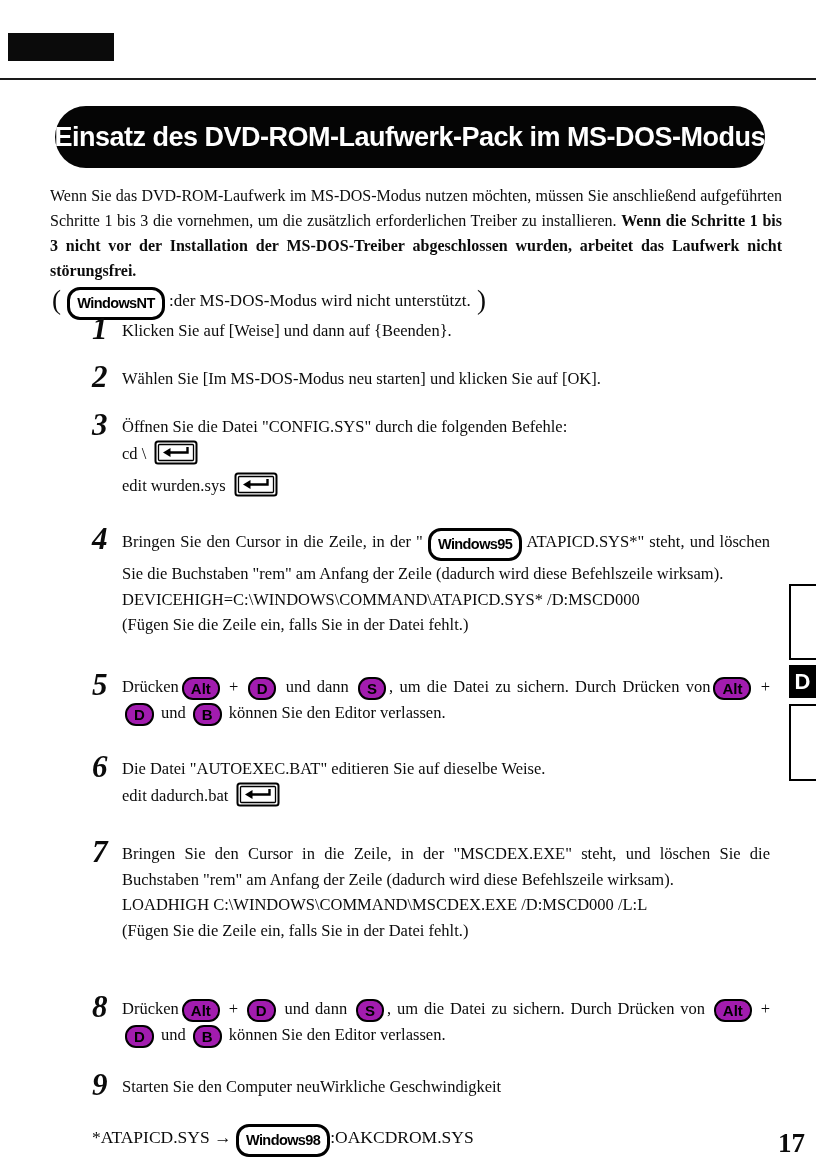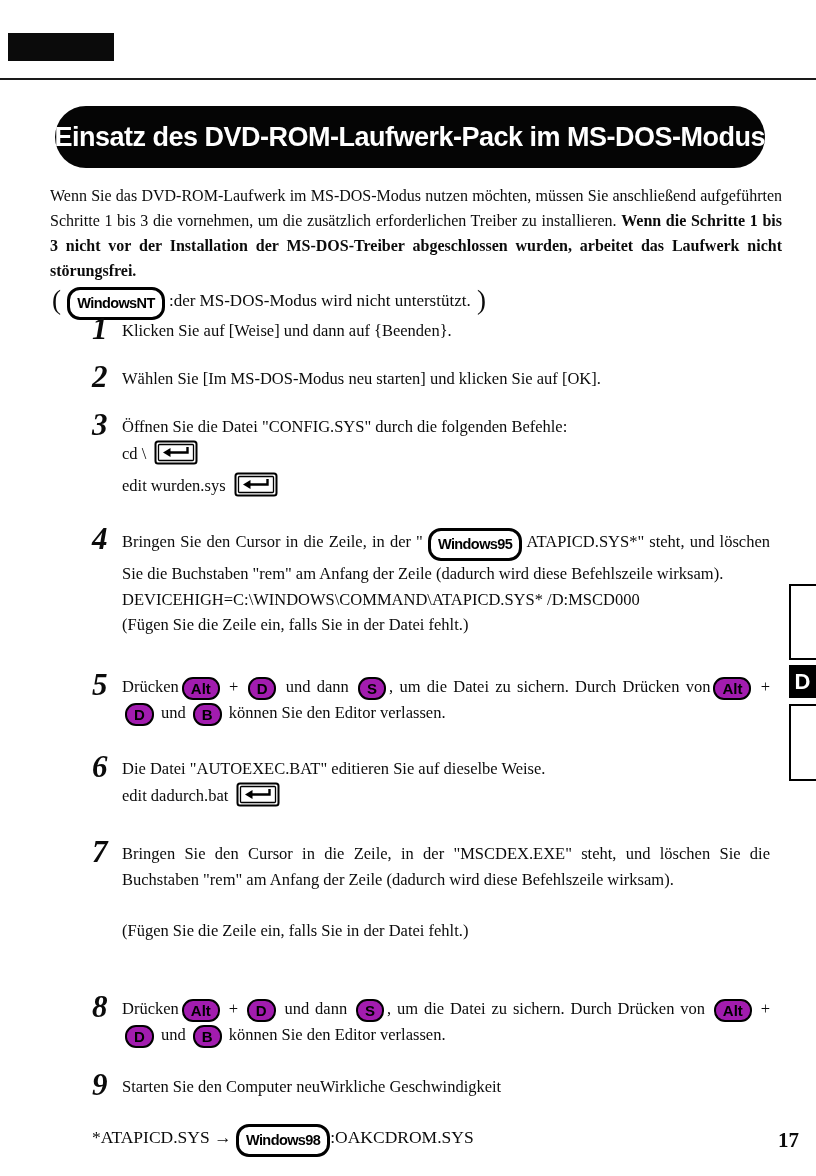--- a/index.html
+++ b/index.html
@@ -37,21 +37,21 @@
   .enterkey{display:inline-block;vertical-align:-6px;margin-left:4px;}
   .step{position:absolute;left:92px;width:678px;}
   .step .num{
     position:absolute;left:0;top:-7px;
     font-family:"Liberation Serif", serif;font-style:italic;font-weight:bold;font-size:31px;
   }
   .step .body{margin-left:30px;font-size:16.5px;line-height:25.5px;text-align:justify;}
   .s1{top:318px}.s2{top:366px}.s3{top:414px}.s4{top:528px}.s5{top:674px}
   .s6{top:756px}.s7{top:841px}.s8{top:996px}.s9{top:1074px}
   #footnote{left:92px;top:1122px;width:680px;font-size:17.5px;line-height:30px;}
-  #page-number{left:778px;top:1128px;font-size:21px;font-weight:bold;}
+  #page-number{left:778px;top:1128px;font-size:27px;font-weight:bold;}
   .edgebox{right:0;width:25px;border:2px solid #000;border-right:none;background:#fff;}
   #edge-box-top{top:584px;height:72px;}
   #edge-box-bottom{top:704px;height:73px;}
   #side-tab-d{
     right:0;top:665px;width:27px;height:33px;background:#000;
     display:flex;align-items:center;justify-content:center;
     color:#fff;font-family:"Liberation Sans", sans-serif;font-weight:bold;font-size:22px;
   }
 </style>
 </head>
@@ -108,21 +108,21 @@
       <span class="num">6</span>
       <div class="body"><span>Die Datei "AUTOEXEC.BAT" editieren Sie auf dieselbe Weise.</span><br><span>edit dadurch.bat </span><span class="enterkey"><svg width="44" height="25" viewBox="0 0 44 25">
             <rect x="1.5" y="1.5" width="41" height="22" rx="2.5" fill="none" stroke="#000" stroke-width="2"></rect>
             <rect x="4.5" y="4.5" width="35" height="16" rx="1" fill="none" stroke="#000" stroke-width="1.3"></rect>
             <path d="M33.5 7 v5.5 H15" fill="none" stroke="#000" stroke-width="2.4"></path>
             <path d="M16.5 8 L9 12.5 L16.5 17 Z" fill="#000"></path>
           </svg></span></div>
     </div>
     <div class="step s7">
       <span class="num">7</span>
-      <div class="body"><span>Bringen Sie den Cursor in die Zeile, in der "MSCDEX.EXE" steht, und löschen Sie die Buchstaben "rem" am Anfang der Zeile (dadurch wird diese Befehlszeile wirksam).</span><br><br><span>(Fügen Sie die Zeile ein, falls Sie in der Datei fehlt.)</span></div>
+      <div class="body"><span>Bringen Sie den Cursor in die Zeile, in der "MSCDEX.EXE" steht, und löschen Sie die Buchstaben "rem" am Anfang der Zeile (dadurch wird diese Befehlszeile wirksam).</span><br><span>LOADHIGH  C:\WINDOWS\COMMAND\MSCDEX.EXE /D:MSCD000 /L:L</span><br><span>(Fügen Sie die Zeile ein, falls Sie in der Datei fehlt.)</span></div>
     </div>
     <div class="step s8">
       <span class="num">8</span>
       <div class="body"><span>Drücken</span><span class="key">Alt</span><span> + </span><span class="key">D</span><span> und dann </span><span class="key">S</span><span>, um die Datei zu sichern. Durch Drücken von </span><span class="key">Alt</span><span> + </span><span class="key">D</span><span> und </span><span class="key">B</span><span> können Sie den Editor verlassen.</span></div>
     </div>
     <div class="step s9">
       <span class="num">9</span>
       <div class="body"><span>Starten Sie den Computer neuWirkliche Geschwindigkeit</span></div>
     </div>
   </div>

